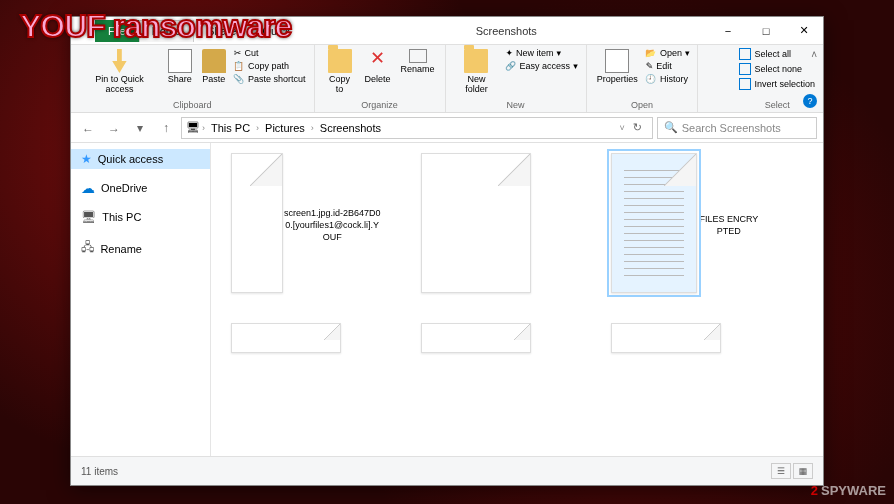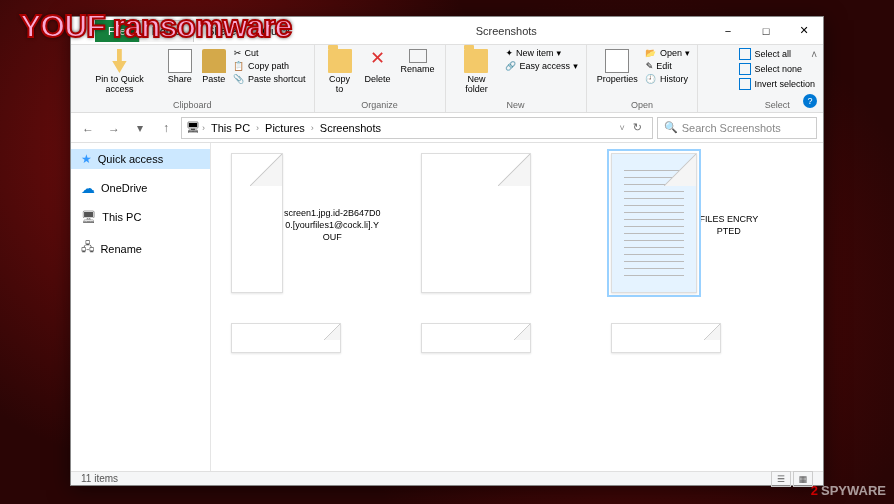--- a/index.html
+++ b/index.html
@@ -38,21 +38,21 @@
     .sidebar-item { display: flex; align-items: center; gap: 6px; padding: 3px 10px; font-size: 11px; cursor: pointer; }
     .sidebar-item.active { background: #cce8ff; }
     .content { flex: 1; background: #fff; padding: 10px 20px; overflow: hidden; position: relative; }
     .file-grid { display: flex; flex-wrap: wrap; gap: 30px 40px; }
     .file-item { width: 150px; display: flex; flex-direction: row; align-items: center; cursor: pointer; }
     .file-item.selected .file-thumb { outline: 2px solid #99d1ff; outline-offset: 2px; background: #e5f3ff; }
     .file-thumb { width: 110px; height: 140px; background: #fff; border: 1px solid #ddd; position: relative; box-shadow: 0 1px 2px rgba(0,0,0,0.1); }
     .file-thumb .fold { position: absolute; top: 0; right: 0; width: 32px; height: 32px; background: linear-gradient(135deg, transparent 48%, #ccc 50%, #f5f5f5 52%); }
     .file-thumb.lines::before { content: ''; position: absolute; top: 16px; left: 12px; right: 12px; bottom: 16px; background: repeating-linear-gradient(to bottom, #bbb 0, #bbb 1px, transparent 1px, transparent 7px); }
     .file-label { font-size: 9px; text-align: center; margin-top: 6px; line-height: 1.3; word-break: break-all; max-width: 170px; }
-    .statusbar { height: 14px; border-top: 1px solid #e0e0e0; display: flex; align-items: center; padding: 0 10px; font-size: 10px; color: #555; background: #f5f6f7; }
+    .statusbar { height: 29px; border-top: 1px solid #e0e0e0; display: flex; align-items: center; padding: 0 10px; font-size: 10px; color: #555; background: #f5f6f7; }
     .statusbar .spacer { flex: 1; }
     .view-toggle { display: flex; gap: 2px; }
     .view-btn { width: 20px; height: 16px; border: 1px solid #ccc; cursor: pointer; display: flex; align-items: center; justify-content: center; font-size: 9px; }
     
     .ico-pin { width: 20px; height: 20px; background: #f3c969; clip-path: polygon(40% 0, 60% 0, 60% 50%, 80% 50%, 50% 100%, 20% 50%, 40% 50%); }
     .ico-copy { width: 18px; height: 22px; border: 1px solid #888; background: #fff; position: relative; }
     .ico-copy::after { content: ''; position: absolute; top: -3px; left: -3px; width: 18px; height: 22px; border: 1px solid #888; background: #fff; z-index: -1; }
     .ico-paste { width: 18px; height: 22px; background: #d4a94a; border-radius: 2px 2px 0 0; }
     .ico-folder { width: 22px; height: 16px; background: #f3c969; border-radius: 1px; position: relative; }
     .ico-folder::before { content: ''; position: absolute; top: -4px; left: 0; width: 10px; height: 4px; background: #f3c969; border-radius: 1px 1px 0 0; }

